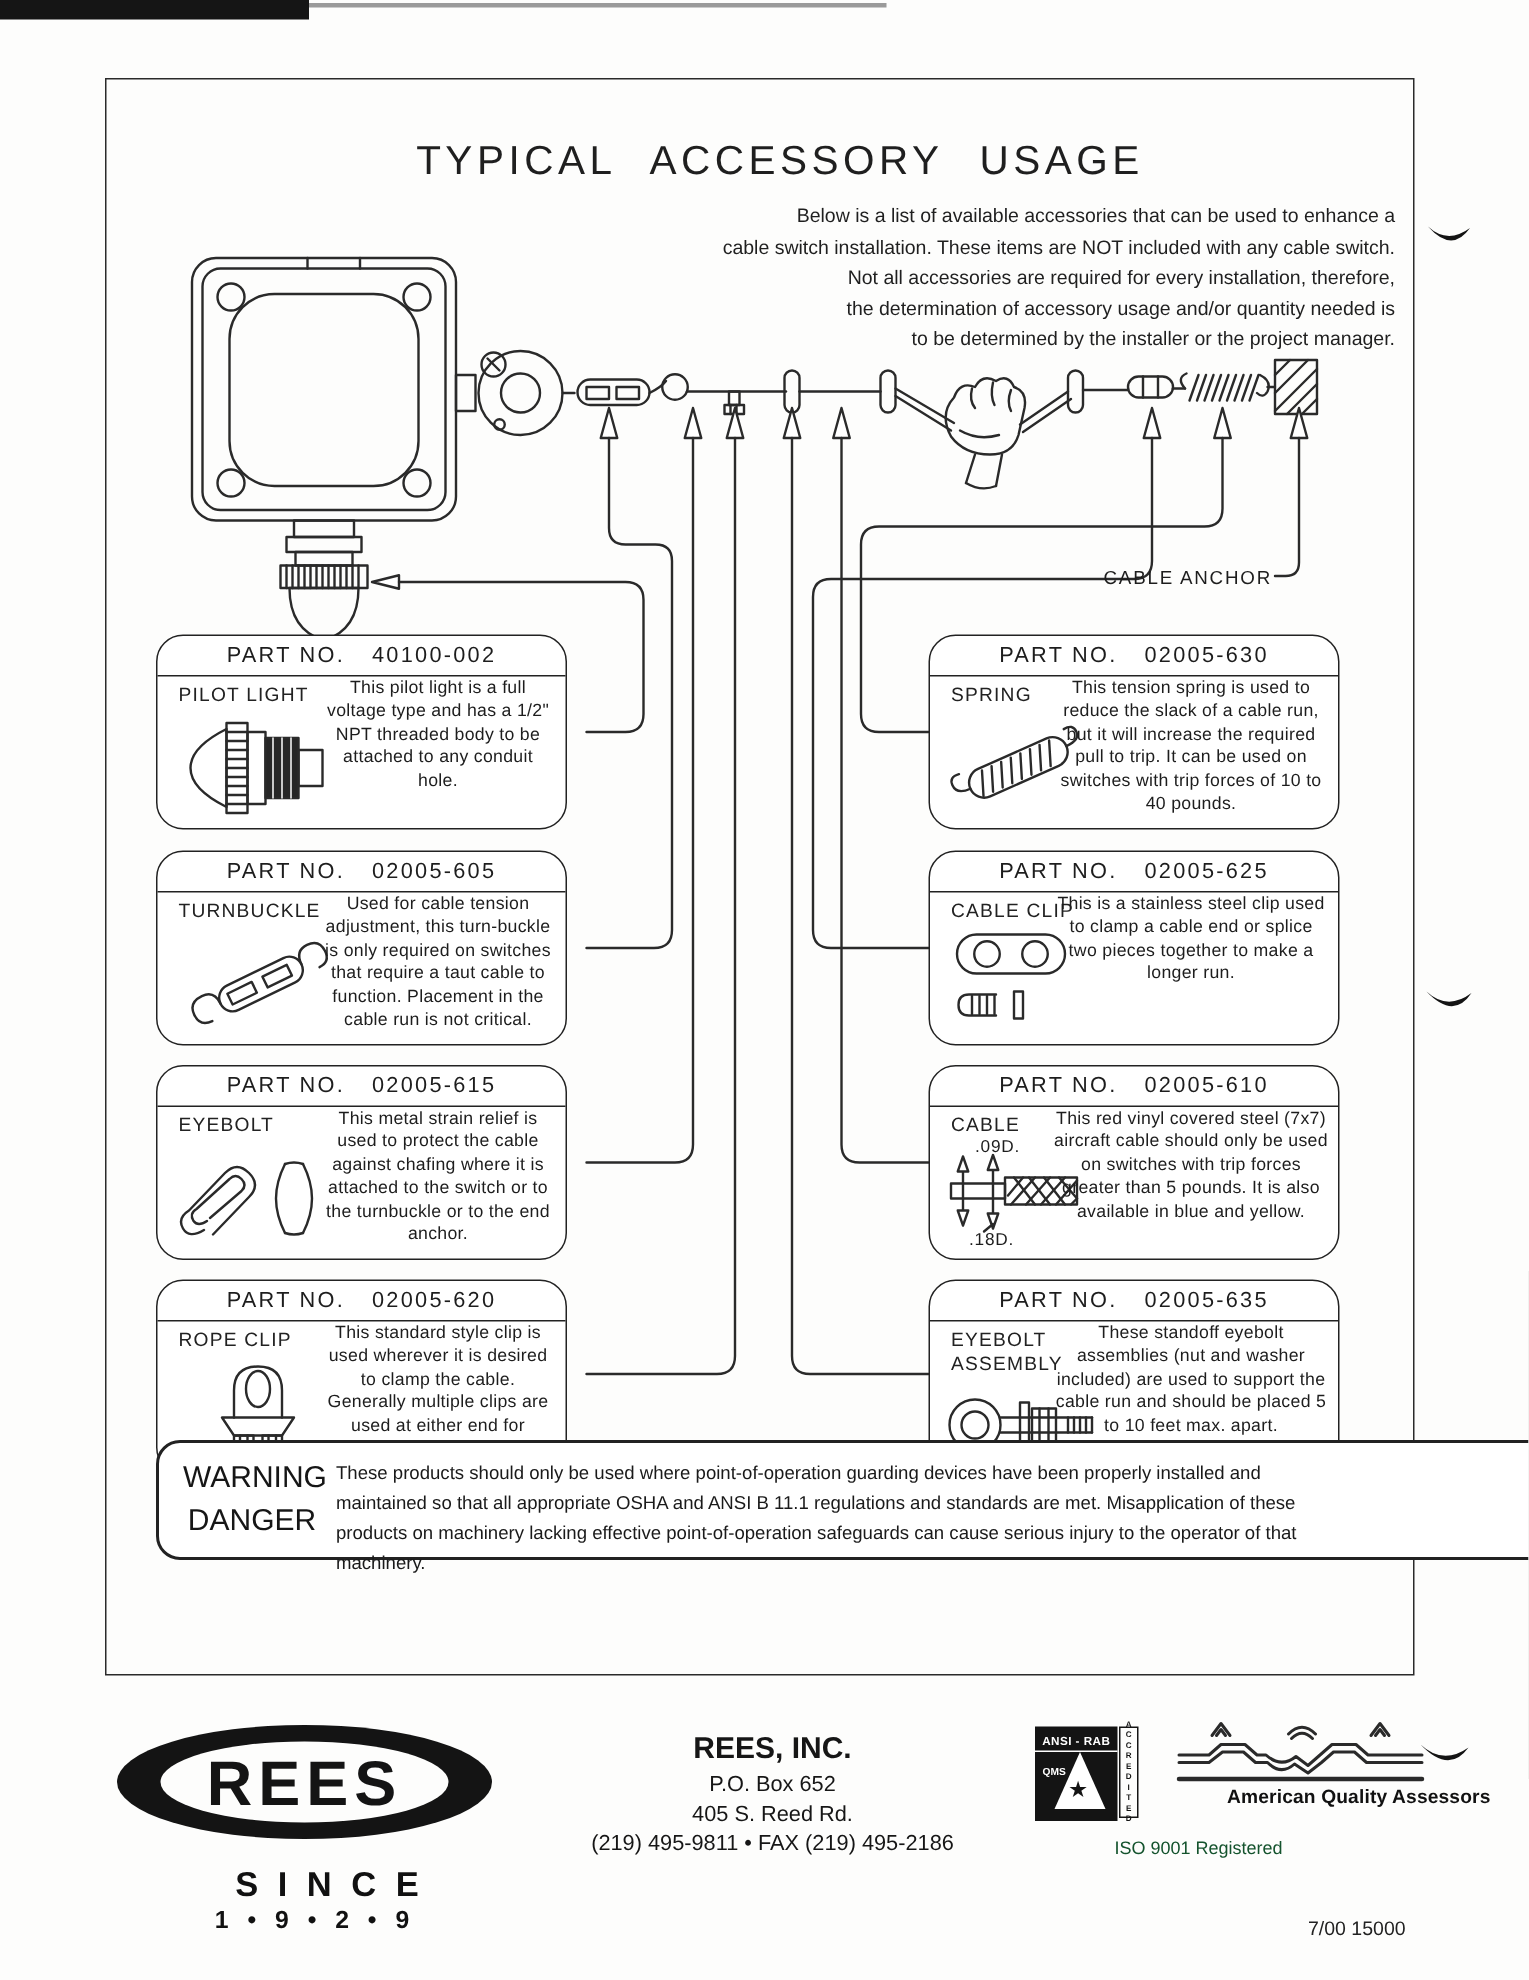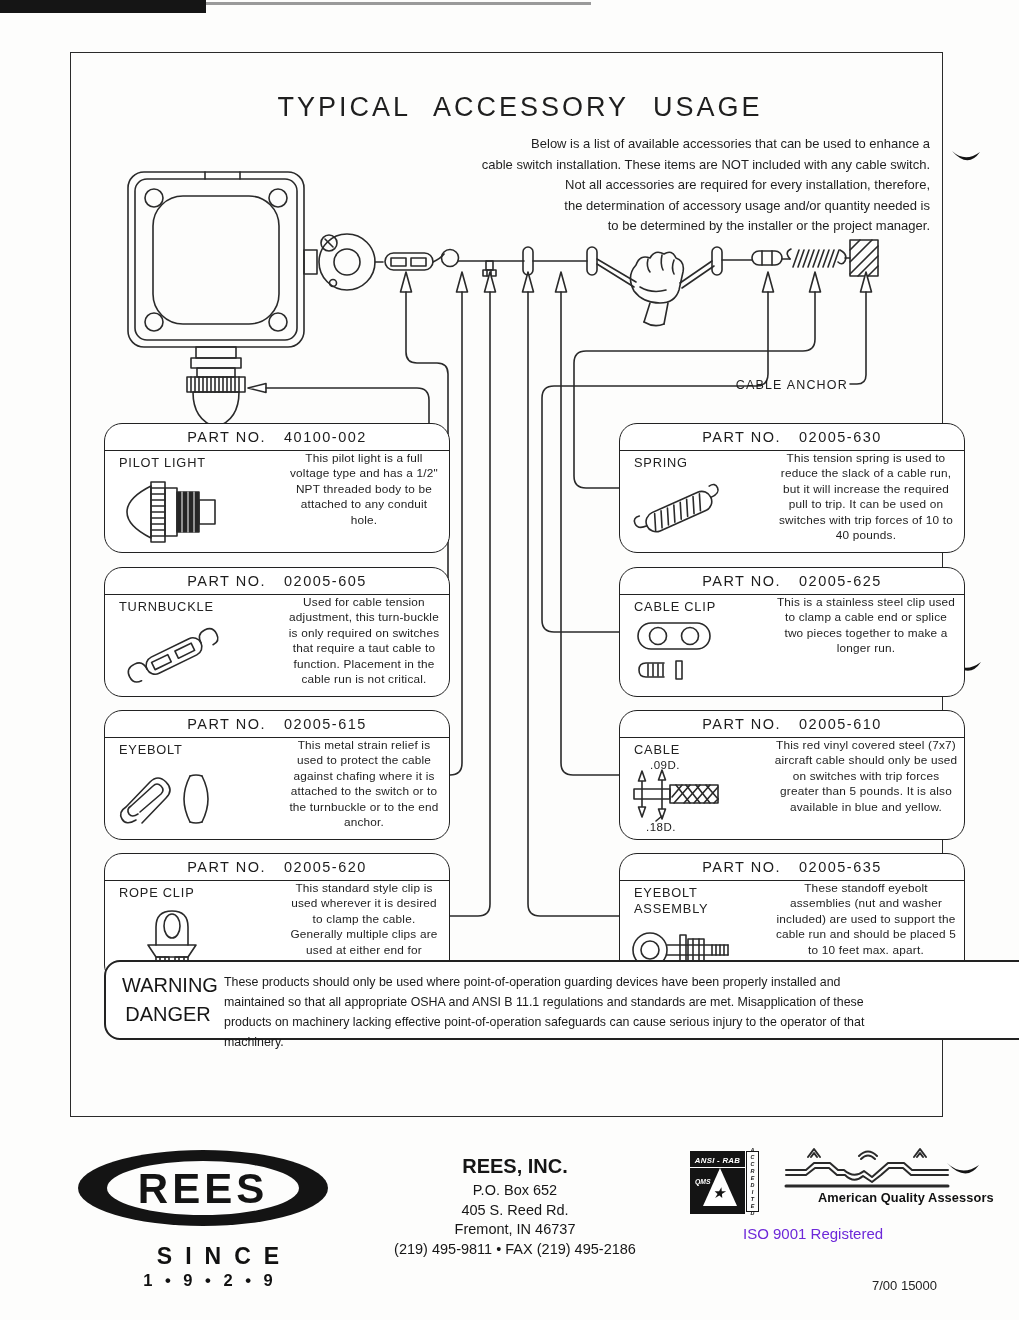--- a/index.html
+++ b/index.html
@@ -10,21 +10,21 @@
 
   #frame{position:absolute;left:70px;top:52px;width:871px;height:1063px;border:1.6px solid #2a2a2a;}
 
   #title{position:absolute;left:220px;top:92px;width:600px;text-align:center;
          font-size:27px;letter-spacing:3px;word-spacing:14px;color:#1f1f1f;}
   #intro{position:absolute;left:330px;top:134px;width:600px;text-align:right;
          font-size:13px;line-height:20.5px;color:#1f1f1f;}
 
   #overlay-svg{position:absolute;left:0;top:0;}
 
-  .box{position:absolute;width:346px;height:130px;border:1.8px solid #222;border-radius:18px;background:#fff;box-sizing:border-box;}
+  .box{position:absolute;width:274px;height:130px;border:1.8px solid #222;border-radius:18px;background:#fff;box-sizing:border-box;}
   .box-header{height:26px;border-bottom:1.8px solid #222;display:flex;align-items:center;justify-content:center;gap:18px;
               font-size:14.5px;letter-spacing:1.5px;color:#1d1d1d;}
   .box-name{position:absolute;left:14px;top:31px;width:100px;font-size:12.8px;letter-spacing:0.8px;line-height:16px;}
   .box-icon{position:absolute;left:8px;top:50px;width:122px;height:76px;display:flex;align-items:center;justify-content:center;}
   .box-desc{position:absolute;right:9px;top:27px;width:152px;text-align:center;
             font-size:11.8px;line-height:15.4px;letter-spacing:0.2px;color:#1d1d1d;}
   .box--right .box-desc{width:184px;right:6px;}
   .box--right .box-name{width:95px;}
   .cable-dim{position:absolute;font-size:11.5px;letter-spacing:0.5px;color:#1d1d1d;}
 
@@ -35,35 +35,35 @@
 
   
   #rees-logo{position:absolute;left:76px;top:1148px;}
   #since{position:absolute;left:128px;top:1243px;width:180px;text-align:center;
          font-weight:bold;font-size:23px;letter-spacing:13px;text-indent:13px;color:#111;}
   #year{position:absolute;left:120px;top:1271px;width:180px;text-align:center;
         font-weight:bold;font-size:16.5px;letter-spacing:4px;color:#111;}
   #company{position:absolute;left:330px;top:1155px;width:370px;text-align:center;color:#161616;}
   #company .co-name{font-size:20px;font-weight:bold;margin-bottom:3px;}
   #company .co-line{font-size:14.5px;line-height:19.5px;}
-  #ansi-logo{position:absolute;left:690px;top:1151px;width:70px;height:63px;font-style:italic;}
+  #ansi-logo{position:absolute;left:690px;top:1151px;width:70px;height:63px;}
   .ansi-square{position:absolute;left:0;top:0;width:55px;height:63px;background:#141414;}
   .ansi-title{position:absolute;left:0;top:5px;width:55px;text-align:center;color:#fff;font-size:7.8px;font-weight:bold;letter-spacing:0.3px;
               border-bottom:1px solid #fff;padding-bottom:2px;}
   .ansi-qms{position:absolute;left:5px;top:27px;color:#fff;font-size:6.8px;font-weight:bold;}
   .ansi-tri{position:absolute;left:13px;top:17px;width:0;height:0;
             border-left:17px solid transparent;border-right:17px solid transparent;border-bottom:38px solid #fff;}
   .ansi-star{position:absolute;left:22px;top:33px;font-size:15px;color:#141414;}
   .accredited-strip{position:absolute;left:56px;top:0;width:13px;height:61px;border:1.4px solid #141414;box-sizing:border-box;
                     writing-mode:vertical-rl;text-orientation:upright;font-size:5.4px;font-weight:bold;
                     display:flex;align-items:center;justify-content:center;letter-spacing:1px;color:#141414;}
   #aqa-logo{position:absolute;left:782px;top:1146px;width:170px;}
   #aqa-text{position:absolute;left:782px;top:1190px;width:170px;font-size:12.8px;font-weight:bold;
             letter-spacing:0.1px;color:#111;white-space:nowrap;margin-left:36px;}
-  #iso-line{position:absolute;left:743px;top:1225px;font-size:15px;color:#6d28d9;}
+  #iso-line{position:absolute;left:743px;top:1225px;font-size:12px;color:#14532d;}
   #doc-code{position:absolute;left:872px;top:1256px;font-size:13px;color:#222;margin-top:22px;}
 </style>
 </head>
 <body>
 
 <div id="page">
 
   <div style="position:absolute;left:0;top:0;width:206px;height:13px;background:#151515;"></div>
   <div style="position:absolute;left:206px;top:2px;width:385px;height:3px;background:#9a9a9a;"></div>
 
@@ -436,21 +436,20 @@
       <text x="127" y="55" text-anchor="middle" font-size="42" font-weight="bold" letter-spacing="4" fill="#141414" font-family="Liberation Sans, sans-serif">REES</text>
     </svg>
   </div>
   <div id="since">SINCE</div>
   <div id="year">1 • 9 • 2 • 9</div>
 
   <div id="company">
     <div class="co-name">REES, INC.</div>
     <div class="co-line">P.O. Box 652</div>
     <div class="co-line">405 S. Reed Rd.</div>
-    <div class="co-line">Fremont, IN 46737</div>
     <div class="co-line">(219) 495-9811 • FAX (219) 495-2186</div>
   </div>
 
   <div id="ansi-logo">
     <div class="ansi-square">
       <div class="ansi-title">ANSI - RAB</div>
       <div class="ansi-tri"></div>
       <div class="ansi-qms">QMS</div>
       <div class="ansi-star">★</div>
     </div>

